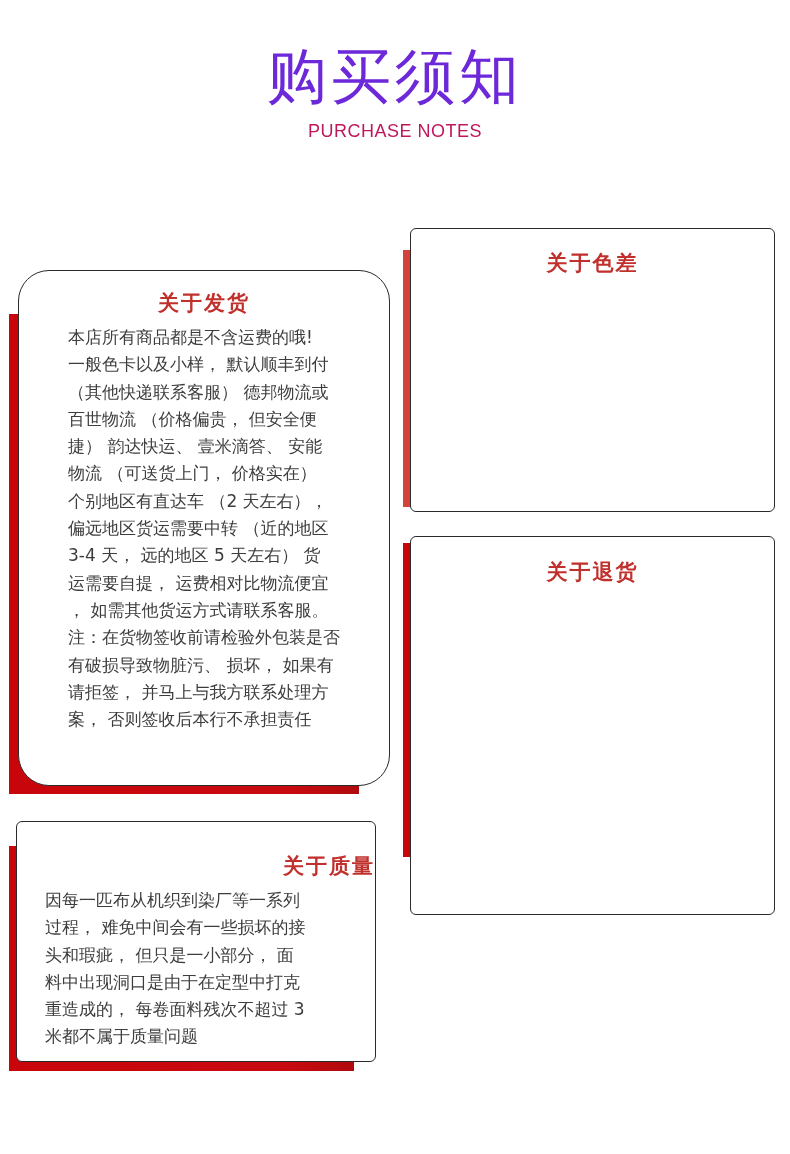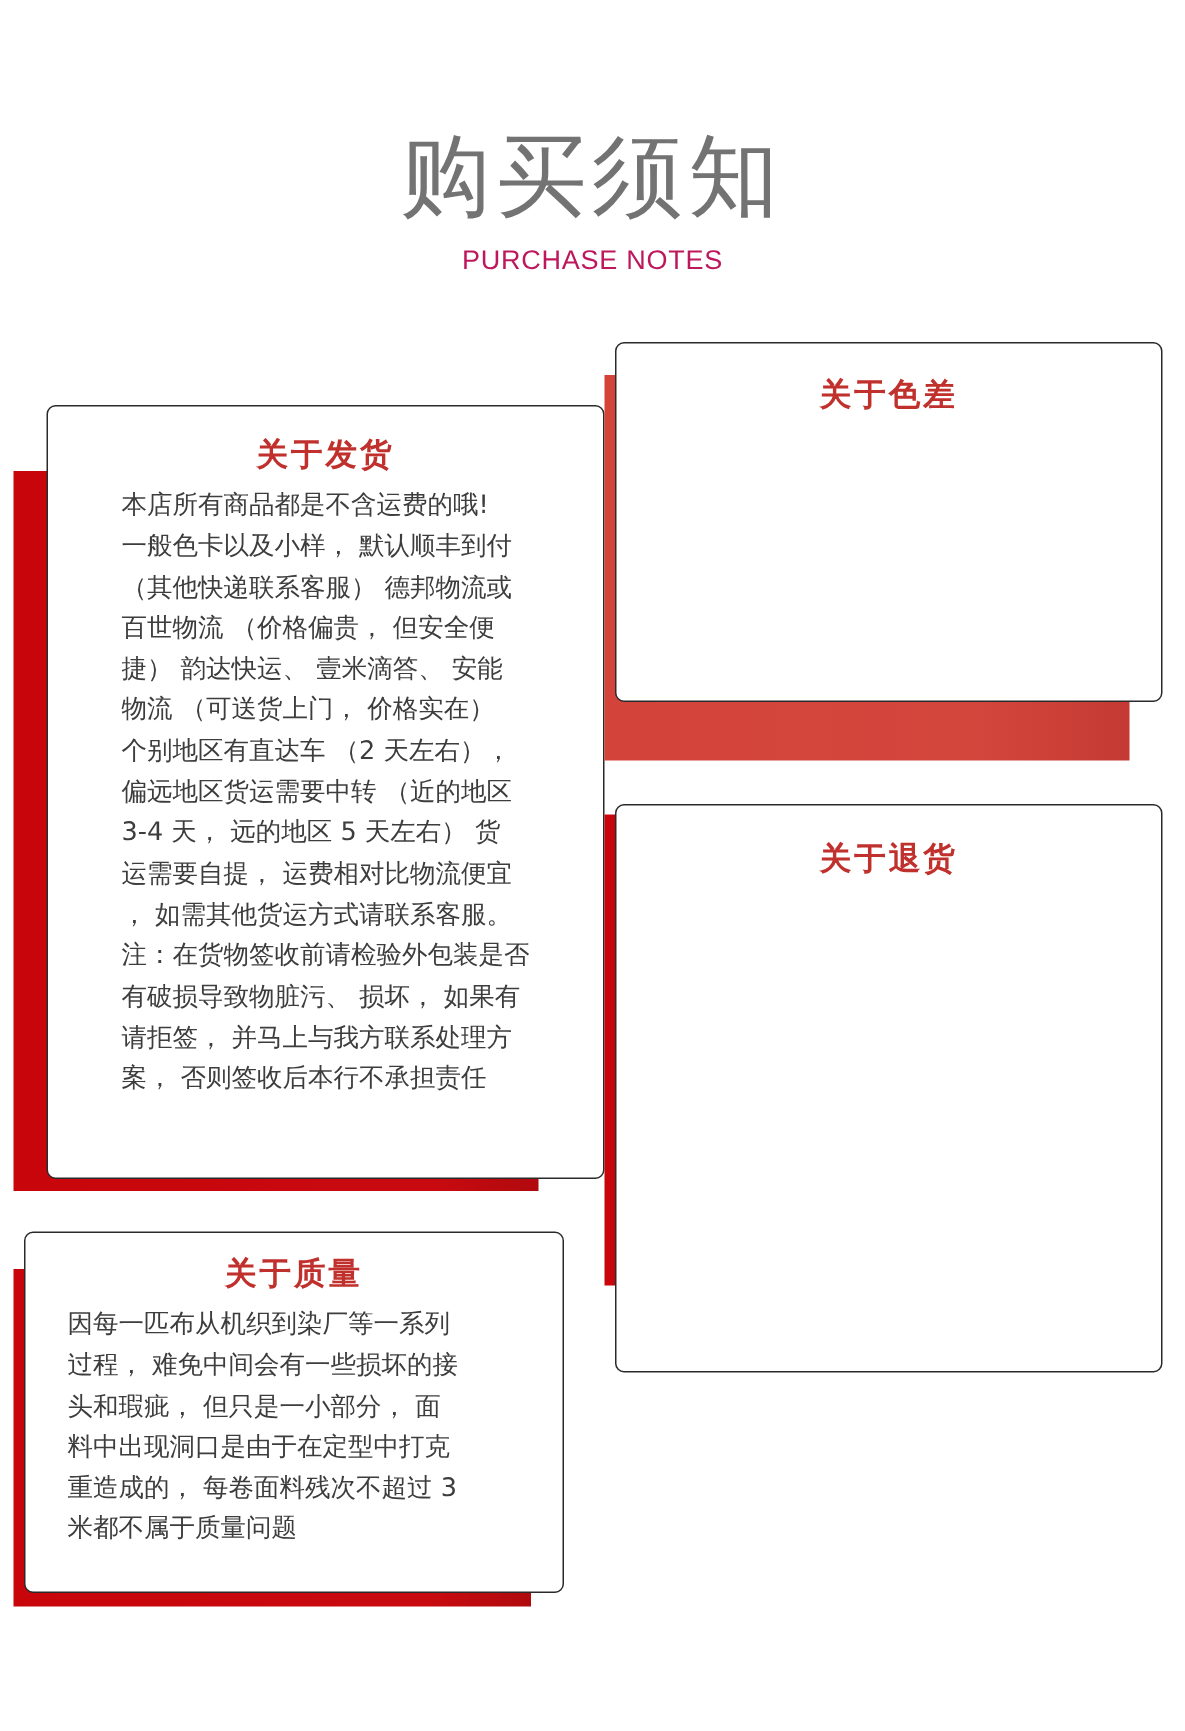--- a/index.html
+++ b/index.html
@@ -17,24 +17,23 @@
     .header {
       position: absolute;
       left: 0;
       top: 36px;
       width: 790px;
       text-align: center;
     }
     .title-cn {
       font-size: 60px;
       line-height: 80px;
-      color: #737373;
+      color: #6d28d9;
       letter-spacing: 4px;
       font-weight: normal;
-      margin-top: 42px;
     }
     .title-en {
       margin-top: 4px;
       font-family: Liberation Sans, sans-serif;
       font-size: 18px;
       line-height: 22px;
       color: #be185d;
       letter-spacing: 0.5px;
     }
 
@@ -70,21 +69,21 @@
 </head>
 <body>
 
 <div class="header">
   <div class="title-cn">购买须知</div>
   <div class="title-en">PURCHASE NOTES</div>
 </div>
 
 <div class="card-wrap">
   <div class="shadow-block" style="left:9px; top:314px; width:350px; height:480px;"></div>
-  <div class="card" style="left:31px; top:270px; width:372px; height:516px;">
+  <div class="card" style="left:18px; top:270px; width:372px; height:516px;border-radius:31px;">
     <div class="card-title" style="margin-top:17px;">关于发货</div>
     <div class="card-body" style="margin:6px 0 0 49px; width:330px;">本店所有商品都是不含运费的哦!
 一般色卡以及小样， 默认顺丰到付
 （其他快递联系客服） 德邦物流或
 百世物流 （价格偏贵， 但安全便
 捷） 韵达快运、 壹米滴答、 安能
 物流 （可送货上门， 价格实在）
 个别地区有直达车 （2 天左右），
 偏远地区货运需要中转 （近的地区
 3-4 天， 远的地区 5 天左右） 货
@@ -92,36 +91,36 @@
 ， 如需其他货运方式请联系客服。
 注：在货物签收前请检验外包装是否
 有破损导致物脏污、 损坏， 如果有
 请拒签， 并马上与我方联系处理方
 案， 否则签收后本行不承担责任</div>
   </div>
 </div>
 
 <div class="card-wrap">
   <div class="shadow-block alt" style="left:403px; top:250px; width:350px; height:257px;"></div>
-  <div class="card" style="left:410px; top:228px; width:365px; height:240px;">
+  <div class="card" style="left:410px; top:228px; width:365px; height:284px;">
     <div class="card-title" style="margin-top:19px;">关于色差</div>
   </div>
 </div>
 
 <div class="card-wrap">
   <div class="shadow-block" style="left:403px; top:543px; width:350px; height:314px;"></div>
   <div class="card" style="left:410px; top:536px; width:365px; height:379px;">
     <div class="card-title" style="margin-top:20px;">关于退货</div>
   </div>
 </div>
 
 <div class="card-wrap">
   <div class="shadow-block" style="left:9px; top:846px; width:345px; height:225px;"></div>
   <div class="card" style="left:16px; top:821px; width:360px; height:241px;">
-    <div class="card-title" style="margin-top:12px;">关于质量</div>
+    <div class="card-title" style="margin-top:29px;text-align:right;">关于质量</div>
     <div class="card-body" style="margin:6px 0 0 28px; width:330px;">因每一匹布从机织到染厂等一系列
 过程， 难免中间会有一些损坏的接
 头和瑕疵， 但只是一小部分， 面
 料中出现洞口是由于在定型中打克
 重造成的， 每卷面料残次不超过 3
 米都不属于质量问题</div>
   </div>
 </div>
 
 </body></html>

